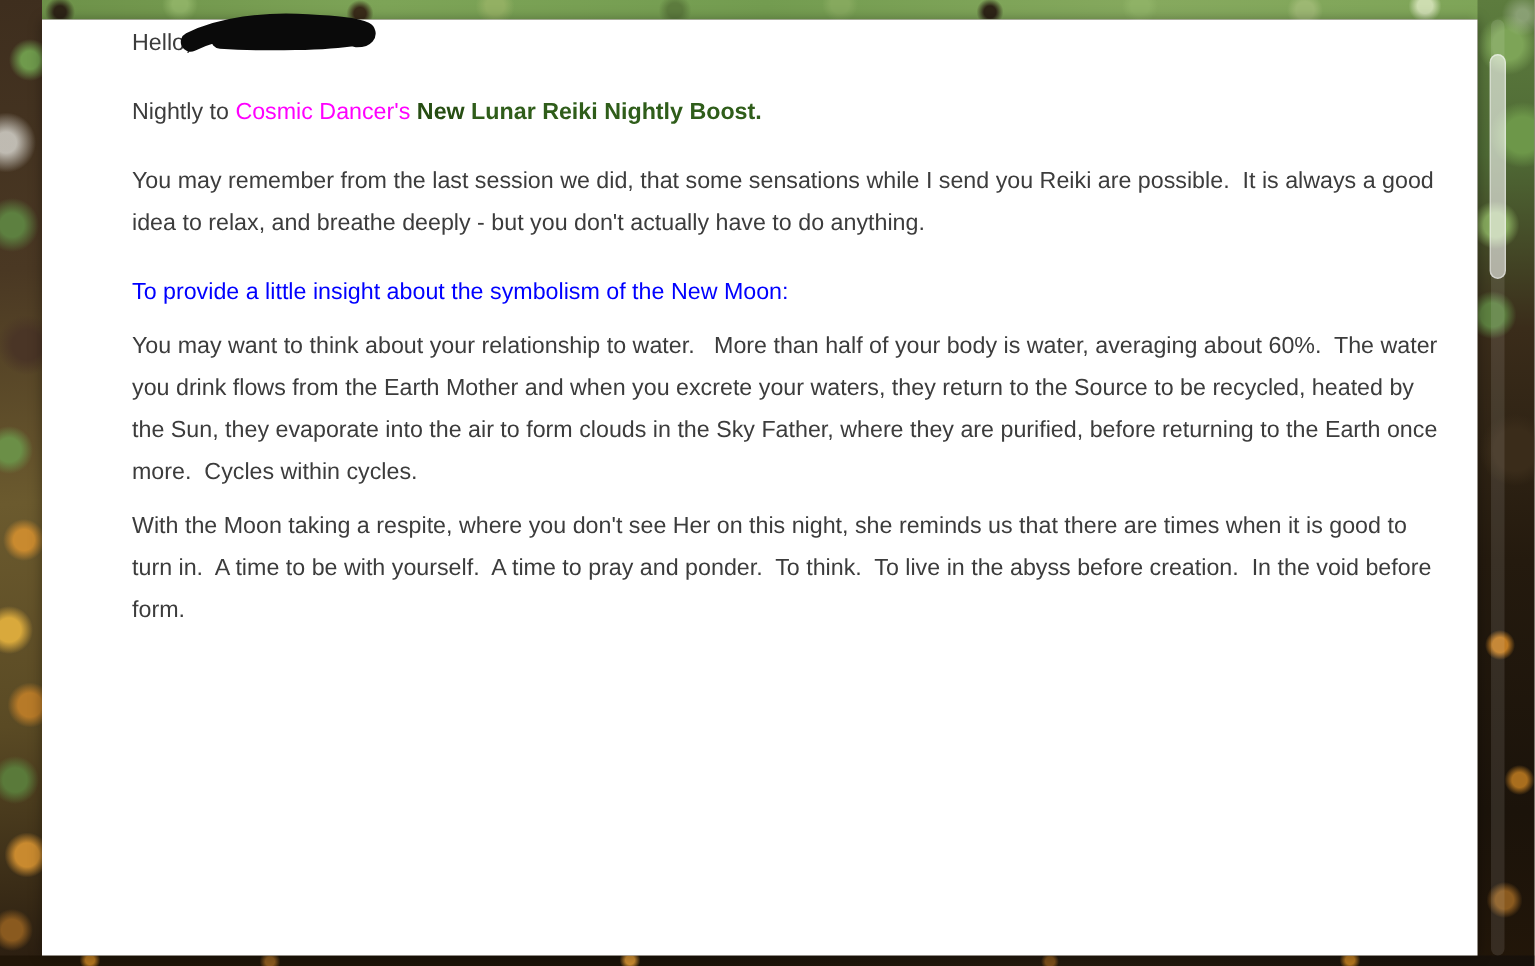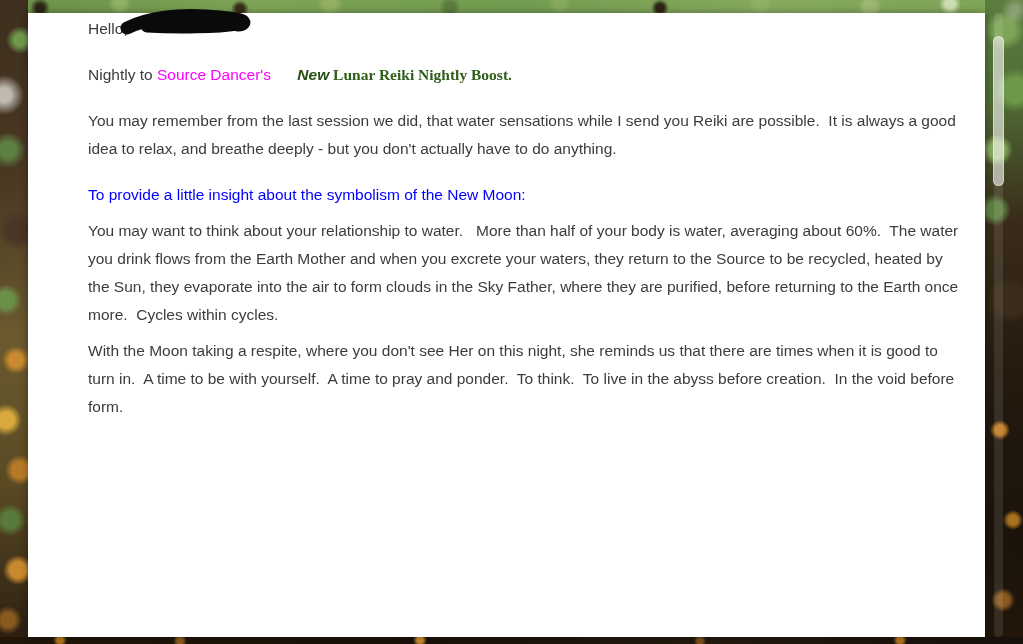--- a/index.html
+++ b/index.html
@@ -74,22 +74,22 @@
     box-sizing:border-box;
     padding:2px 20px 0 60px;
     overflow:hidden;
     color:var(--body-text,#3c3c3c);
     font-size:15.5px;line-height:28px;
     box-shadow:0 0 8px rgba(0,0,0,0.35);
   }
   .para{margin:0 0 18px;white-space:pre-wrap;}
   .para.mb-sm{margin-bottom:8px;}
   .magenta{color:var(--brand-magenta,#ff00ff);}
-  .new-word{color:var(--highlight-dark-green,#274e13);font-weight:bold;font-style:italic;margin-left:22px;}
-  .green-title{color:var(--title-green,#2f5d1a);font-weight:bold;font-family:Liberation Serif, serif;}
+  .new-word{color:var(--highlight-dark-green,#274e13);font-weight:bold;}
+  .green-title{color:var(--title-green,#2f5d1a);font-weight:bold;}
   .blue{color:var(--insight-blue,#0000ff);}
 
   
   .scribble{position:absolute;left:119px;top:8px;width:136px;height:27px;}
 
   
   .scroll-track{
     position:absolute;left:994px;top:13px;width:9px;height:624px;
     background:rgba(255,255,255,0.10);border-radius:5px;
   }
@@ -109,24 +109,24 @@
   <div class="bg-top"></div>
   <div class="bg-left"></div>
   <div class="bg-right"></div>
   <div class="bg-bottom"></div>
 
   <div class="panel">
 
     <p class="para"><span>Hello,</span></p>
 
 
-    <p class="para"><span>Nightly to </span><span class="magenta">Source Dancer's </span><span class="new-word">New</span><span class="green-title"> Lunar Reiki Nightly Boost.</span></p>
+    <p class="para"><span>Nightly to </span><span class="magenta">Cosmic Dancer's </span><span class="new-word">New</span><span class="green-title"> Lunar Reiki Nightly Boost.</span></p>
 
 
-    <p class="para">You may remember from the last session we did, that water sensations while I send you Reiki are possible.  It is always a good idea to relax, and breathe deeply - but you don't actually have to do anything.</p>
+    <p class="para">You may remember from the last session we did, that some sensations while I send you Reiki are possible.  It is always a good idea to relax, and breathe deeply - but you don't actually have to do anything.</p>
 
 
     <p class="para mb-sm blue">To provide a little insight about the symbolism of the New Moon:</p>
 
 
     <p class="para mb-sm">You may want to think about your relationship to water.   More than half of your body is water, averaging about 60%.  The water you drink flows from the Earth Mother and when you excrete your waters, they return to the Source to be recycled, heated by the Sun, they evaporate into the air to form clouds in the Sky Father, where they are purified, before returning to the Earth once more.  Cycles within cycles.</p>
 
     <p class="para">With the Moon taking a respite, where you don't see Her on this night, she reminds us that there are times when it is good to turn in.  A time to be with yourself.  A time to pray and ponder.  To think.  To live in the abyss before creation.  In the void before form.</p>
 
   </div>

